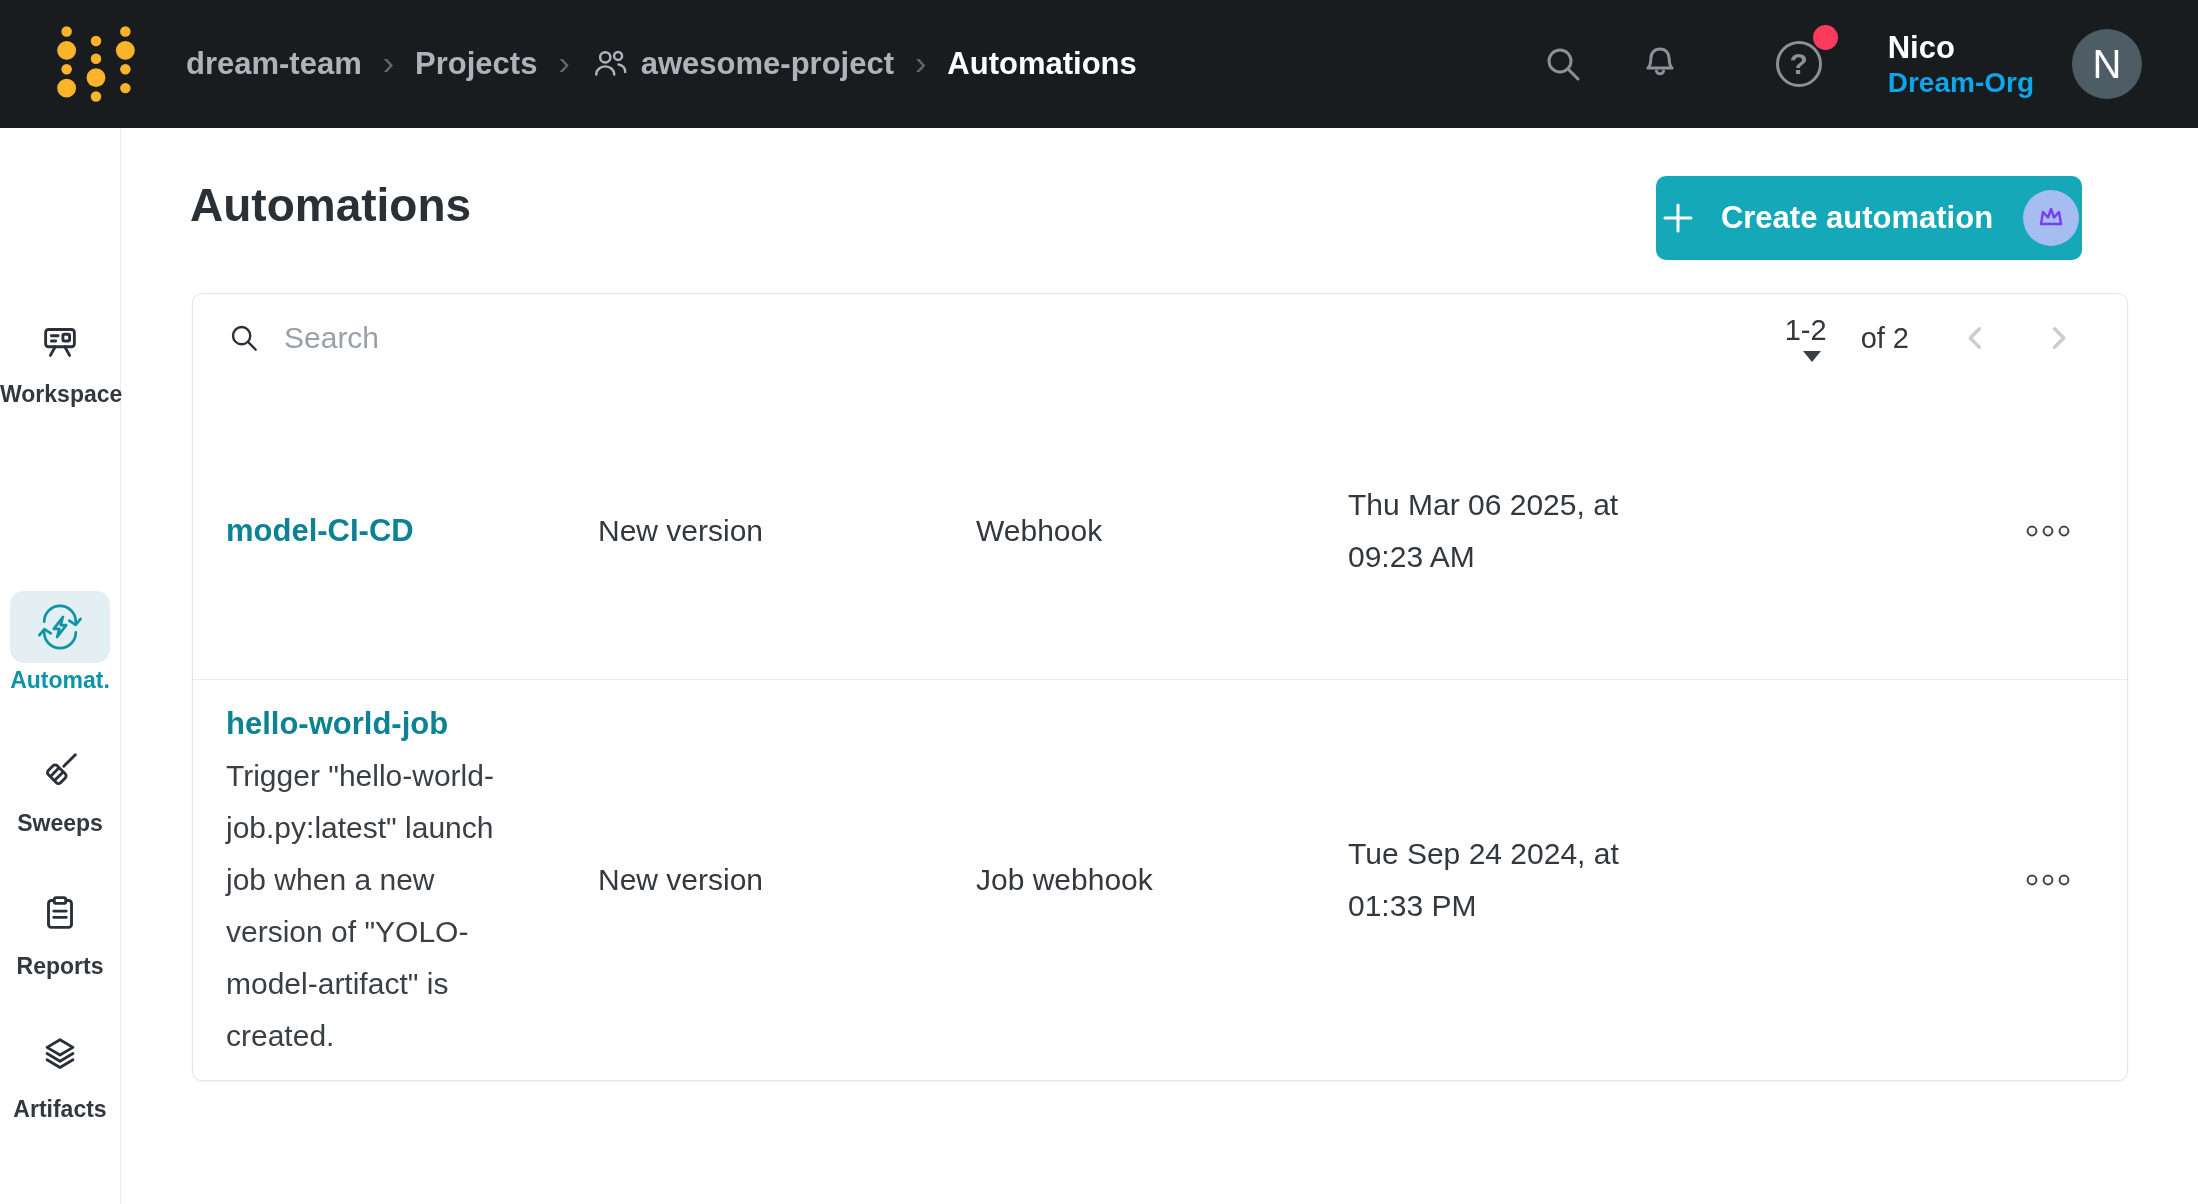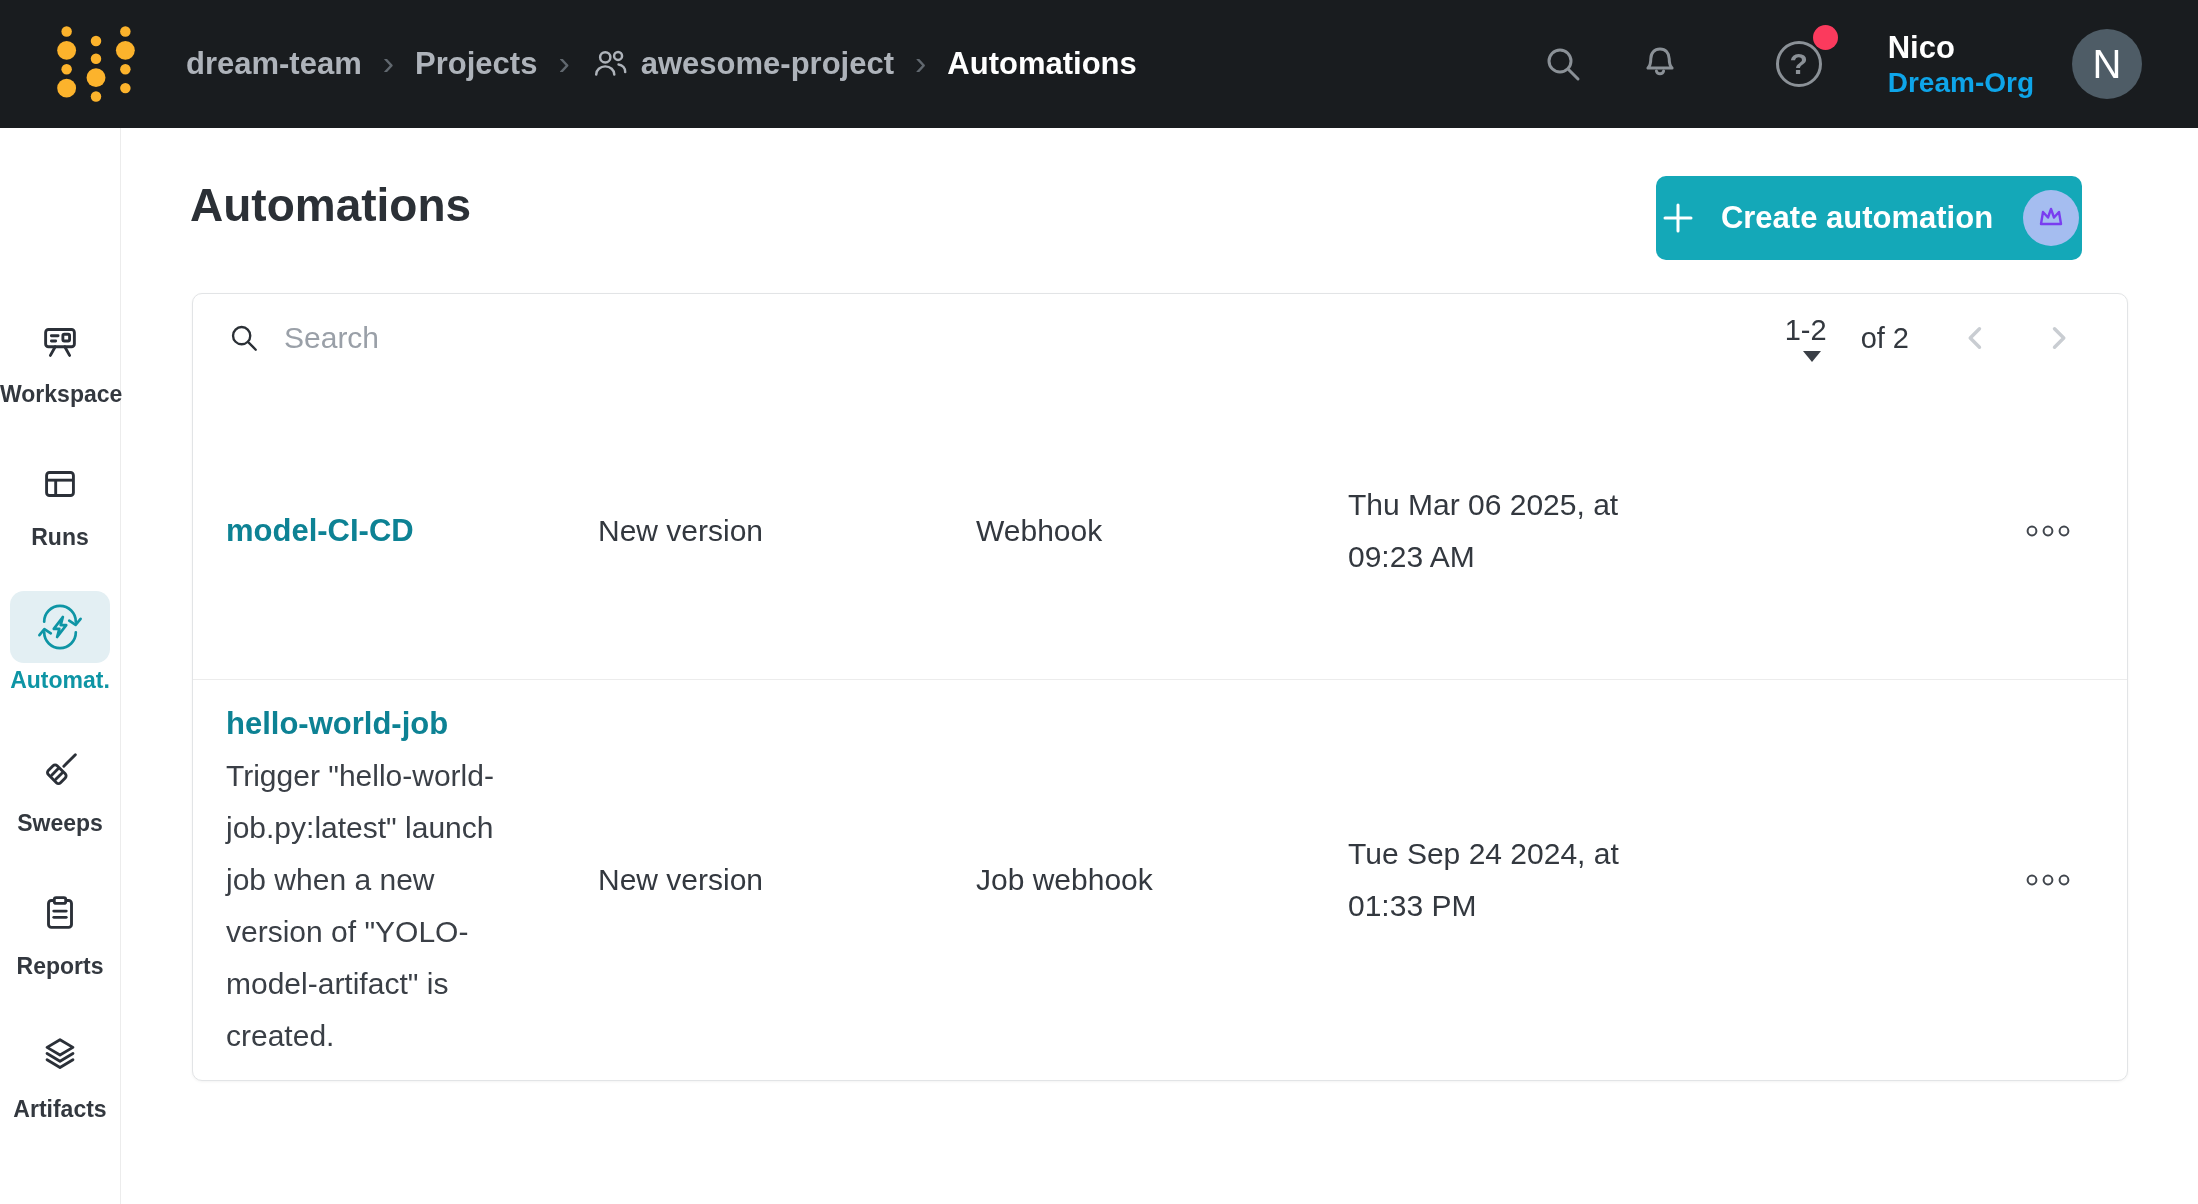--- a/index.html
+++ b/index.html
@@ -169,30 +169,20 @@
         <line x1="15" y1="18.5" x2="22" y2="18.5"></line>
           <line x1="15" y1="24" x2="19.5" y2="24"></line>
         <rect x="27" y="17" width="7" height="7" rx="1.5"></rect>
         <line x1="19" y1="30" x2="14" y2="39"></line>
           <line x1="29" y1="30" x2="34" y2="39"></line>
       </svg>
     </span>
     <div class="side-label">Workspace</div>
   </div>
 
-  <div class="side-item" style="top:320px">
-    <span class="icon-wrap">
-      <svg width="46" height="46" viewBox="0 0 48 48" fill="none" stroke="#2b3038" stroke-width="3" stroke-linejoin="round">
-        <rect x="10" y="12" width="28" height="24" rx="3"></rect>
-        <line x1="10" y1="20" x2="38" y2="20"></line>
-          <line x1="19.5" y1="20" x2="19.5" y2="36"></line>
-      </svg>
-    </span>
-    <div class="side-label">Runs</div>
-  </div>
 
   <div class="side-item selected" style="top:463px">
     <span class="icon-wrap">
       <svg width="46" height="46" viewBox="0 0 48 48" fill="none" stroke="#0e95a5" stroke-width="2.8" stroke-linecap="round" stroke-linejoin="round">
         <path d="M7.5,18.5 A16.5,16.5 0 0 1 40.5,18.5"></path>
         <polyline points="45.5,15.5 40.3,21.8 33.6,17.4"></polyline>
         <path d="M40.5,29.5 A16.5,16.5 0 0 1 7.5,29.5"></path>
         <polyline points="2.5,32.5 7.7,26.2 14.4,30.6"></polyline>
         <path d="M27,13.5 L17.5,26 L23.3,26 L21,34.5 L30.5,22 L24.7,22 Z"></path>
       </svg>

